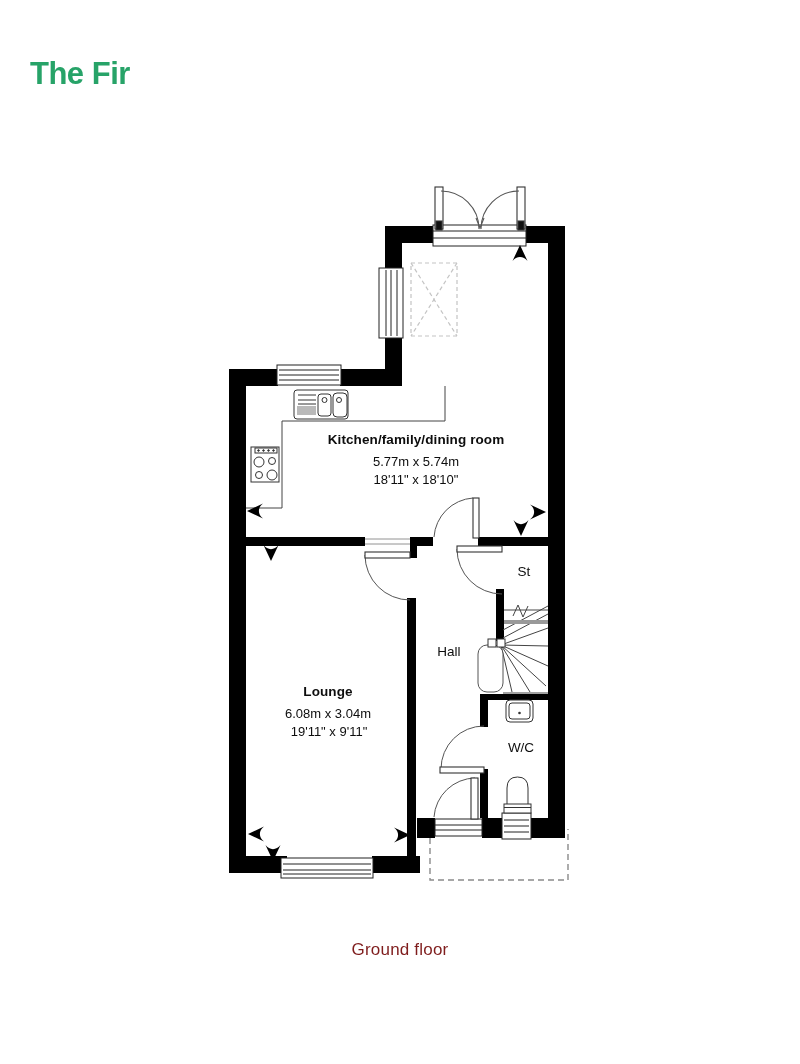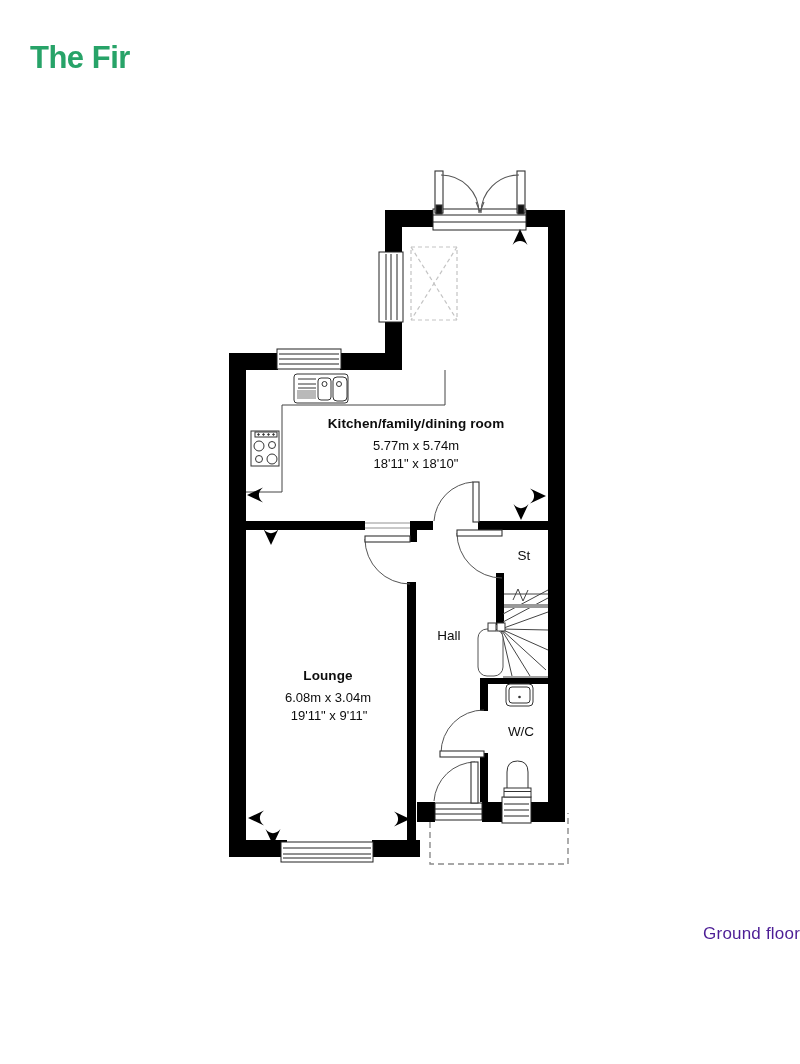--- a/index.html
+++ b/index.html
@@ -1,21 +1,21 @@
 <!DOCTYPE html>
 <html><head>
 <meta charset="utf-8">
 <style>
   html,body{margin:0;padding:0;background:#fff;}
   .page{position:relative;width:800px;height:1045px;background:#ffffff;overflow:hidden;
-        font-family:"Liberation Sans",sans-serif;}
+        font-family:"Liberation Sans",sans-serif;margin-top:16px;}
   .title{position:absolute;left:30px;top:40px;font-size:31px;font-weight:bold;
          letter-spacing:-0.5px;color:#27a368;}
-  .caption{position:absolute;left:0;top:924px;width:800px;text-align:right;
-           font-size:17px;color:#4c1d95;letter-spacing:0.2px;}
+  .caption{position:absolute;left:0;top:924px;width:800px;text-align:center;
+           font-size:17px;color:#7f1d1d;letter-spacing:0.2px;}
   .footer{position:absolute;left:30px;top:1019px;font-size:15.5px;color:#1b1b1b;}
   svg{position:absolute;left:0;top:0;}
   svg text{font-family:"Liberation Sans",sans-serif;fill:#0d0d0d;}
   .roomname{font-weight:bold;font-size:13.5px;letter-spacing:0.1px;}
   .dim{font-size:13px;}
   .small{font-size:13.5px;}
 </style>
 </head>
 <body>
 

